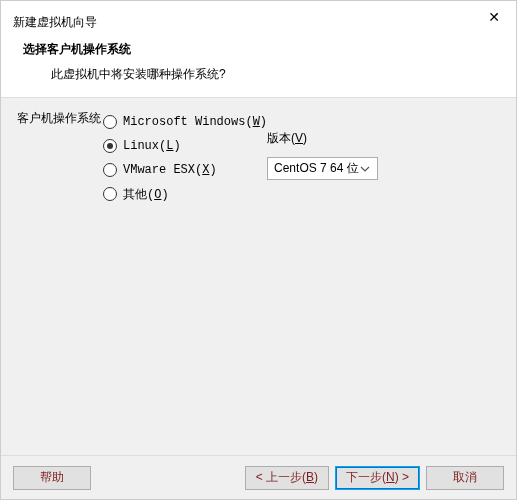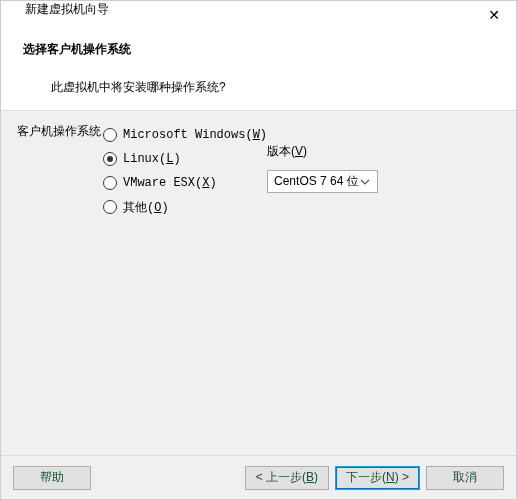--- a/index.html
+++ b/index.html
@@ -10,41 +10,41 @@
     width: 517px;
     height: 500px;
     overflow: hidden;
     border: 1px solid #ccc;
     display: flex;
     flex-direction: column;
   }
   .titlebar {
     height: 30px;
     display: flex;
-    align-items: flex-start;
-    padding: 0 2px 0 24px;
+    align-items: flex-end;
+    padding: 0 2px 0 12px;
     background: #fff;
   }
   .titlebar .title { flex: 1; font-size: 12px; color: #000; }
   .titlebar .close {
     width: 40px;
     height: 28px;
     display: flex;
     align-items: center;
     justify-content: center;
     font-size: 14px;
     font-family: Arial, sans-serif;
     color: #000;
     cursor: default;
   }
   .header {
     padding: 10px 16px 14px 22px;
     background: #fff;
   }
-  .header .heading { font-size: 12px; font-weight: bold; color: #000; margin-bottom: 21px; }
+  .header .heading { font-size: 12px; font-weight: bold; color: #000; margin-bottom: 8px; }
   .header .subheading { font-size: 12px; color: #000; padding-left: 28px; }
   .divider { height: 1px; background: #ddd; }
   .content {
     flex: 1;
     background: #f0f0f0;
     padding: 12px 16px 12px 16px;
     display: flex;
   }
   .group-label { font-size: 12px; color: #000; margin-bottom: 10px; }
   .radios { padding-left: 2px; font-family: Liberation Mono, monospace; }
@@ -102,21 +102,21 @@
     padding: 0 12px;
     gap: 6px;
   }
   .footer .spacer { flex: 1; }
   .btn {
     min-width: 78px;
     height: 24px;
     background: #e1e1e1;
     border: 1px solid #adadad;
     font-size: 12px;
-    color: #14532d;
+    color: #7f1d1d;
     display: flex;
     align-items: center;
     justify-content: center;
     padding: 0 10px;
     cursor: default;
   }
   .btn.default {
     border: 1px solid #0ea5e9;
     box-shadow: inset 0 0 0 1px #0078d7;
   }

